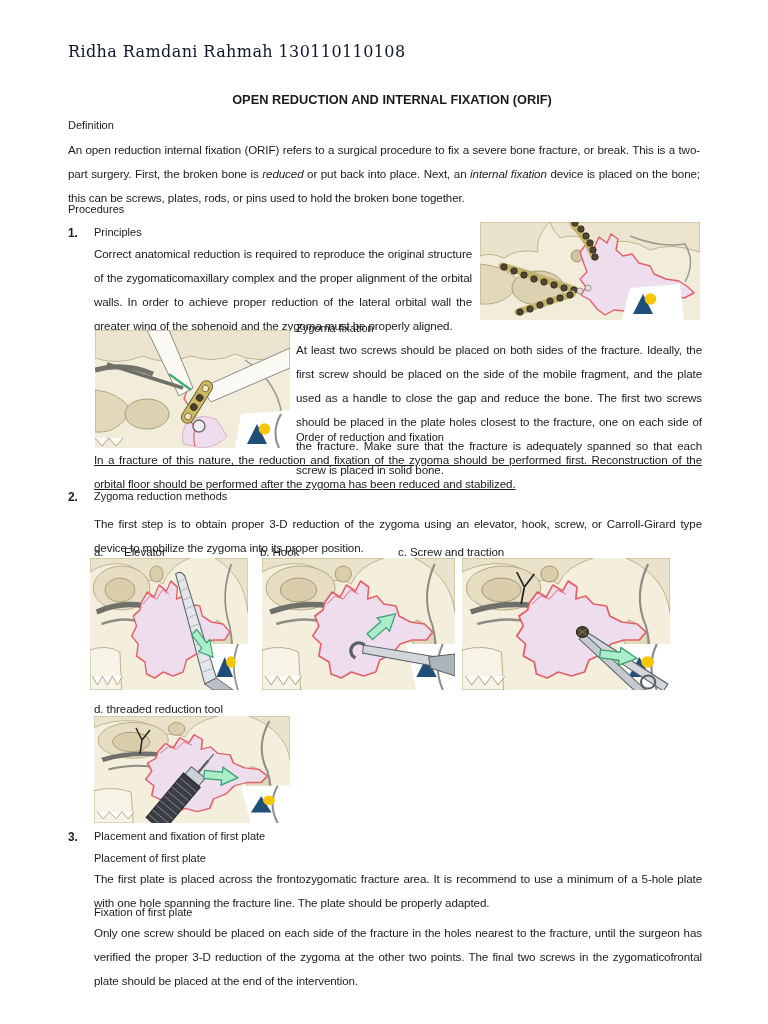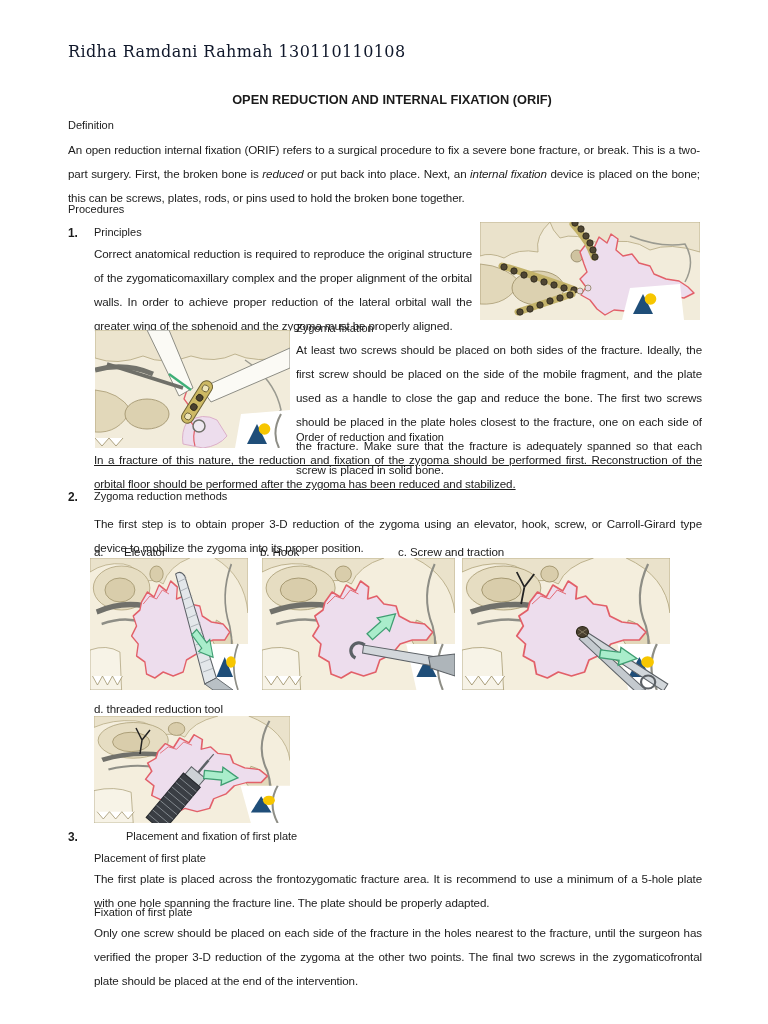--- a/index.html
+++ b/index.html
@@ -209,21 +209,21 @@
         <path d="M103,40 l0,-8" stroke="#5c6166" stroke-width="1.2"></path>
         <rect x="94" y="56" width="18" height="10" fill="#cdd2d6" stroke="#5c6166" stroke-width="1"></rect>
         <rect x="92" y="66" width="22" height="58" fill="#3a3e44" stroke="#24272b" stroke-width="1"></rect>
         <path d="M92,72 h22 M92,78 h22 M92,84 h22 M92,90 h22 M92,96 h22 M92,102 h22 M92,108 h22 M92,114 h22 M92,120 h22" stroke="#9aa1a7" stroke-width="0.7"></path>
       </g>
       <use href="#arrow-right-def" transform="translate(126,60) rotate(6)"></use>
     </svg>
   </div>
 
   <div class="abs num" style="left:68px; top:830px;">3.</div>
-  <div class="abs h" style="left:94px; top:830px;margin-left:32px;">Placement and fixation of first plate</div>
+  <div class="abs h" style="left:94px; top:830px;">Placement and fixation of first plate</div>
 
   <div class="abs h" style="left:94px; top:852px;">Placement of first plate</div>
   <div class="abs body-text" style="left:94px; top:867px; width:608px;">The first plate is placed across the frontozygomatic fracture area. It is recommend to use a minimum of a 5-hole plate with one hole spanning the fracture line. The plate should be properly adapted.</div>
 
   <div class="abs h" style="left:94px; top:906px;">Fixation of first plate</div>
   <div class="abs body-text" style="left:94px; top:921px; width:608px;">Only one screw should be placed on each side of the fracture in the holes nearest to the fracture, until the surgeon has verified the proper 3-D reduction of the zygoma at the other two points. The final two screws in the zygomaticofrontal plate should be placed at the end of the intervention.</div>
 
 </div>
 
 </body></html>

